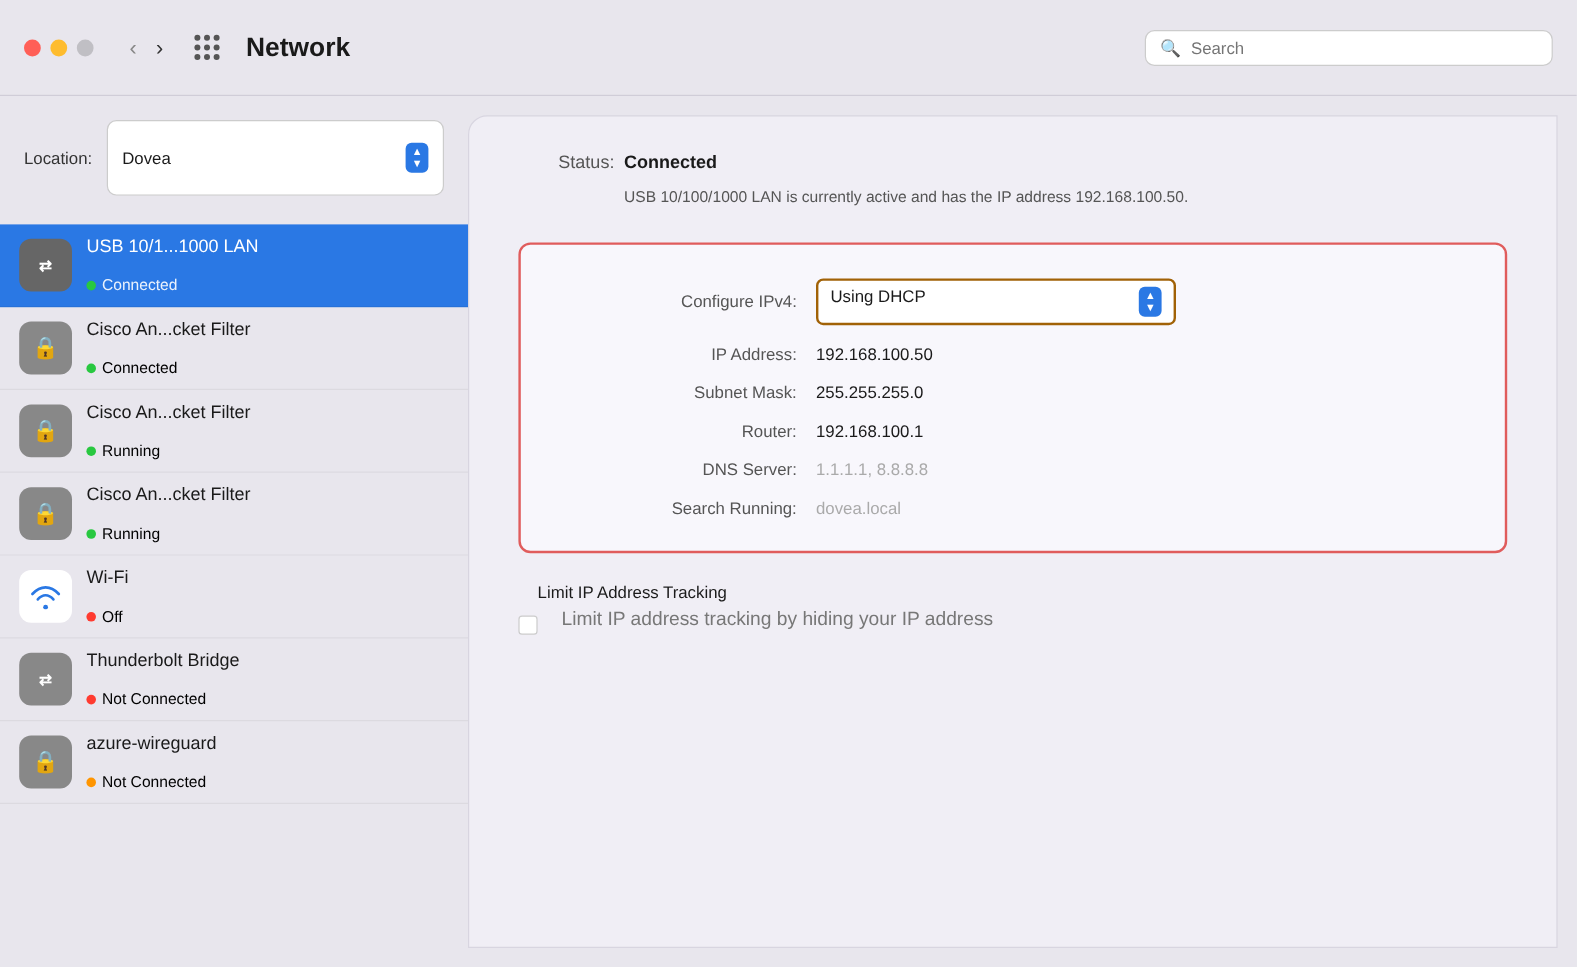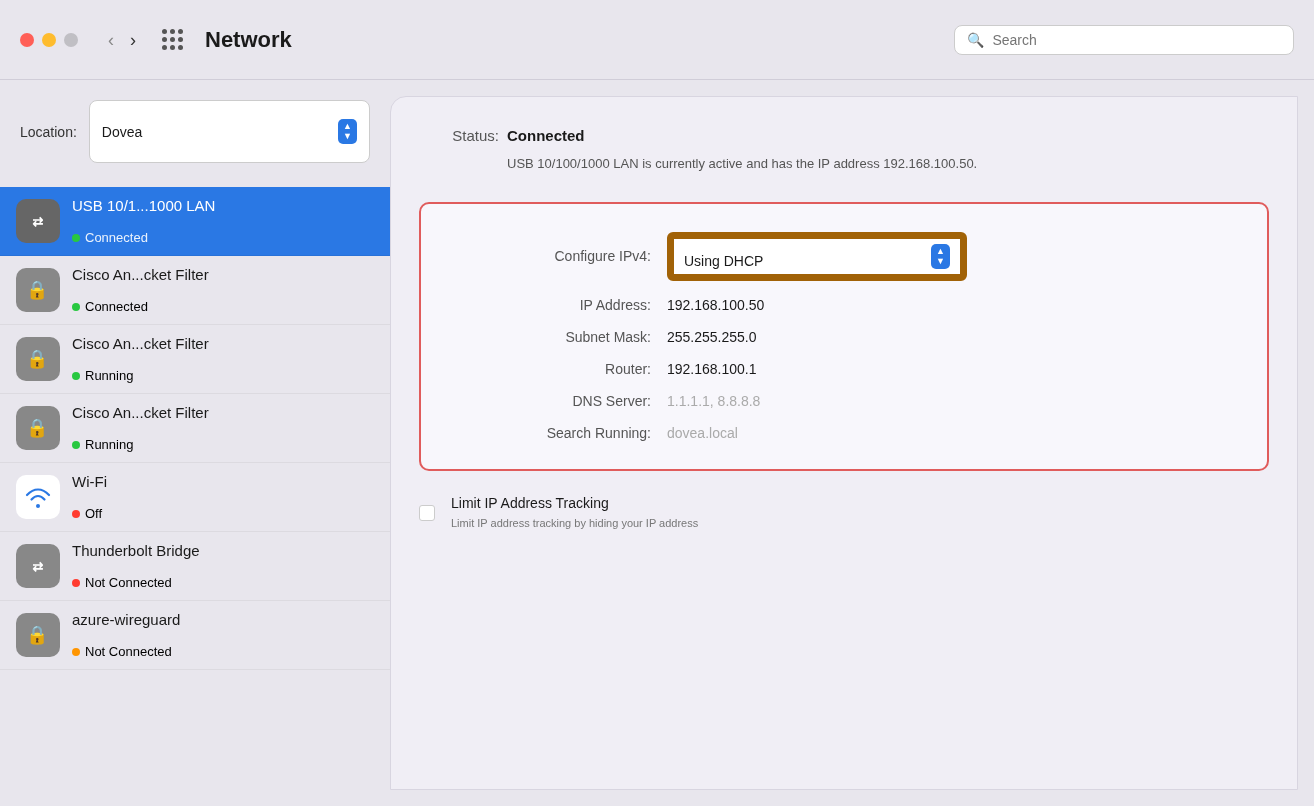--- a/index.html
+++ b/index.html
@@ -215,21 +215,21 @@
     .dot-green { background: #28c840; }
     .dot-red { background: #ff3b30; }
     .dot-orange { background: #ff9500; }
 
     
     .detail-panel {
       flex: 1;
       background: #f0eef5;
       border-radius: 16px 0 0 0;
       margin: 16px 16px 16px 0;
-      padding: 30px 28px;
+      padding: 30px 41px;
       overflow-y: auto;
       border: 1px solid #d8d5e0;
     }
 
     .status-section {
       margin-bottom: 28px;
     }
     .status-row {
       display: flex;
       align-items: flex-start;
@@ -280,58 +280,59 @@
       font-size: 14px;
       color: #1a1a1a;
       font-weight: 400;
     }
     .config-value.muted {
       color: #aaa;
     }
 
     .ipv4-select {
       display: flex;
-      align-items: flex-end;
+      align-items: flex-start;
       background: white;
-      border: 7px solid #a16207;
+      border: 2px solid #a16207;
       border-radius: 6px;
       padding: 5px 10px;
       font-size: 14px;
       color: #1a1a1a;
       cursor: pointer;
       gap: 80px;
       justify-content: space-between;
       min-width: 300px;
     }
 
     .tracking-section {
       display: flex;
-      align-items: center;
-      gap: 16px;
+      align-items: flex-end;
+      gap: 0;
       margin-top: 10px;
     }
     .checkbox-box {
       width: 16px;
       height: 16px;
       border: 1px solid #ccc;
       border-radius: 3px;
       background: white;
       flex-shrink: 0;
       margin-top: 1px;
     }
     .tracking-text {
       font-size: 14px;
       font-weight: 500;
       color: #1a1a1a;
     }
     .tracking-desc {
-      font-size: 11px;
+      font-size: 16px;
       color: #777;
       margin-top: 4px;
       line-height: 1.5;
+      margin-left: 20px;
     }
 
     
     .wifi-icon {
       width: 44px;
       height: 44px;
       background: white;
       border-radius: 10px;
       display: flex;
       align-items: center;

